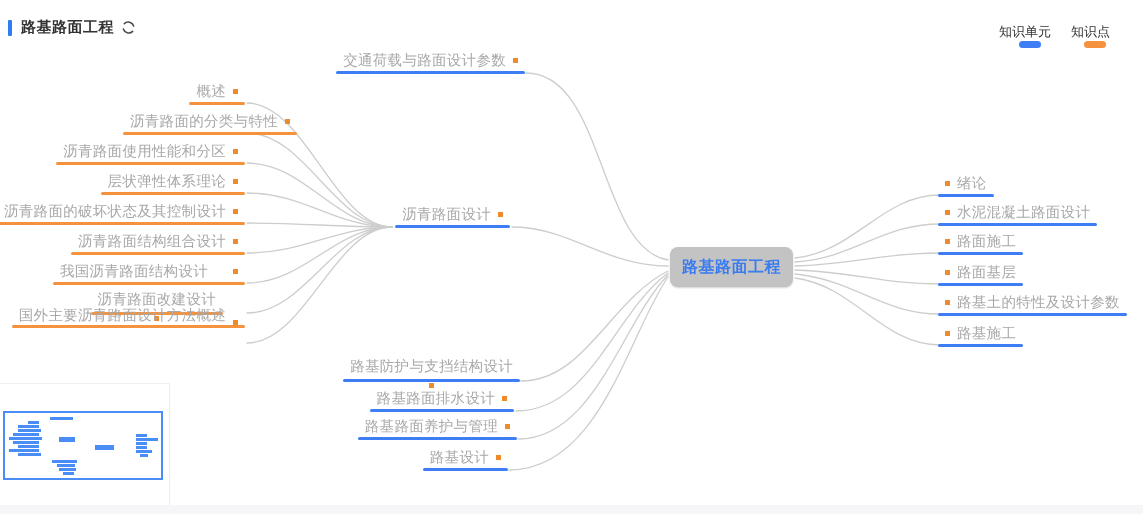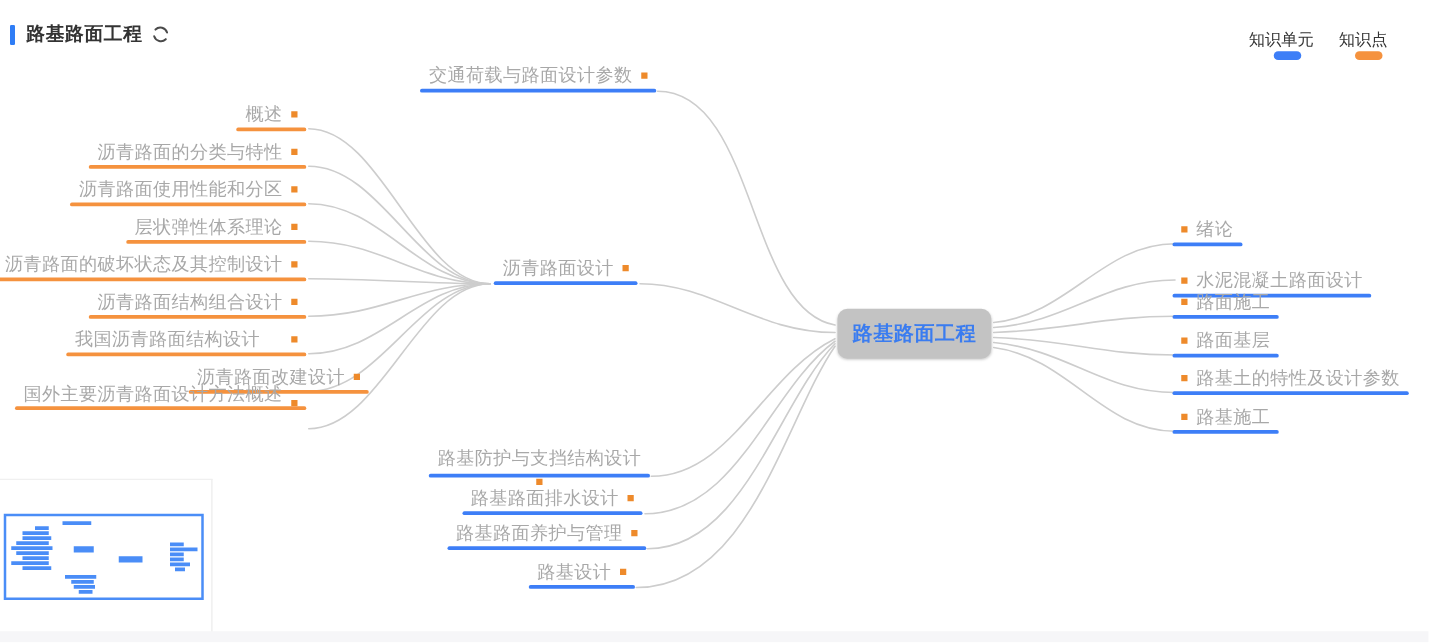--- a/index.html
+++ b/index.html
@@ -117,21 +117,21 @@
 
   <div class="node ku" style="top:203px; right:633px;">
     <span>沥青路面设计</span>
     <span class="bullet"></span>
   </div>
 
   <div class="node kp" style="top:80px; right:898px;">
     <span>概述</span>
     <span class="bullet"></span>
   </div>
-  <div class="node kp" style="top:110px; right:898px;">
+  <div class="node kp" style="top:110px; right:846px;">
     <span>沥青路面的分类与特性</span>
     <span class="bullet"></span>
   </div>
   <div class="node kp" style="top:140px; right:898px;">
     <span>沥青路面使用性能和分区</span>
     <span class="bullet"></span>
   </div>
   <div class="node kp" style="top:170px; right:898px;">
     <span>层状弹性体系理论</span>
     <span class="bullet"></span>
@@ -141,21 +141,21 @@
     <span class="bullet"></span>
   </div>
   <div class="node kp" style="top:230px; right:898px;">
     <span>沥青路面结构组合设计</span>
     <span class="bullet"></span>
   </div>
   <div class="node kp" style="top:260px; right:898px;gap:25px;">
     <span>我国沥青路面结构设计</span>
     <span class="bullet"></span>
   </div>
-  <div class="node kp" style="top:290px; right:848px;">
+  <div class="node kp" style="top:290px; right:920px;flex-direction:column;">
     <span>沥青路面改建设计</span>
     <span class="bullet"></span>
   </div>
   <div class="node kp" style="top:303px; right:898px;align-items:flex-end;">
     <span>国外主要沥青路面设计方法概述</span>
     <span class="bullet"></span>
   </div>
 
   <div class="node ku" style="top:357px; right:623px;flex-direction:column;">
     <span>路基防护与支挡结构设计</span>
@@ -171,21 +171,21 @@
   </div>
   <div class="node ku" style="top:446px; right:635px;">
     <span>路基设计</span>
     <span class="bullet"></span>
   </div>
 
   <div class="node ku" style="top:172px; left:938px;">
     <span class="bullet"></span>
     <span>绪论</span>
   </div>
-  <div class="node ku" style="top:201px; left:938px;margin-top:12px;">
+  <div class="node ku" style="top:201px; left:938px;">
     <span class="bullet"></span>
     <span>水泥混凝土路面设计</span>
   </div>
   <div class="node ku" style="top:230px; left:938px;">
     <span class="bullet"></span>
     <span>路面施工</span>
   </div>
   <div class="node ku" style="top:261px; left:938px;">
     <span class="bullet"></span>
     <span>路面基层</span>

